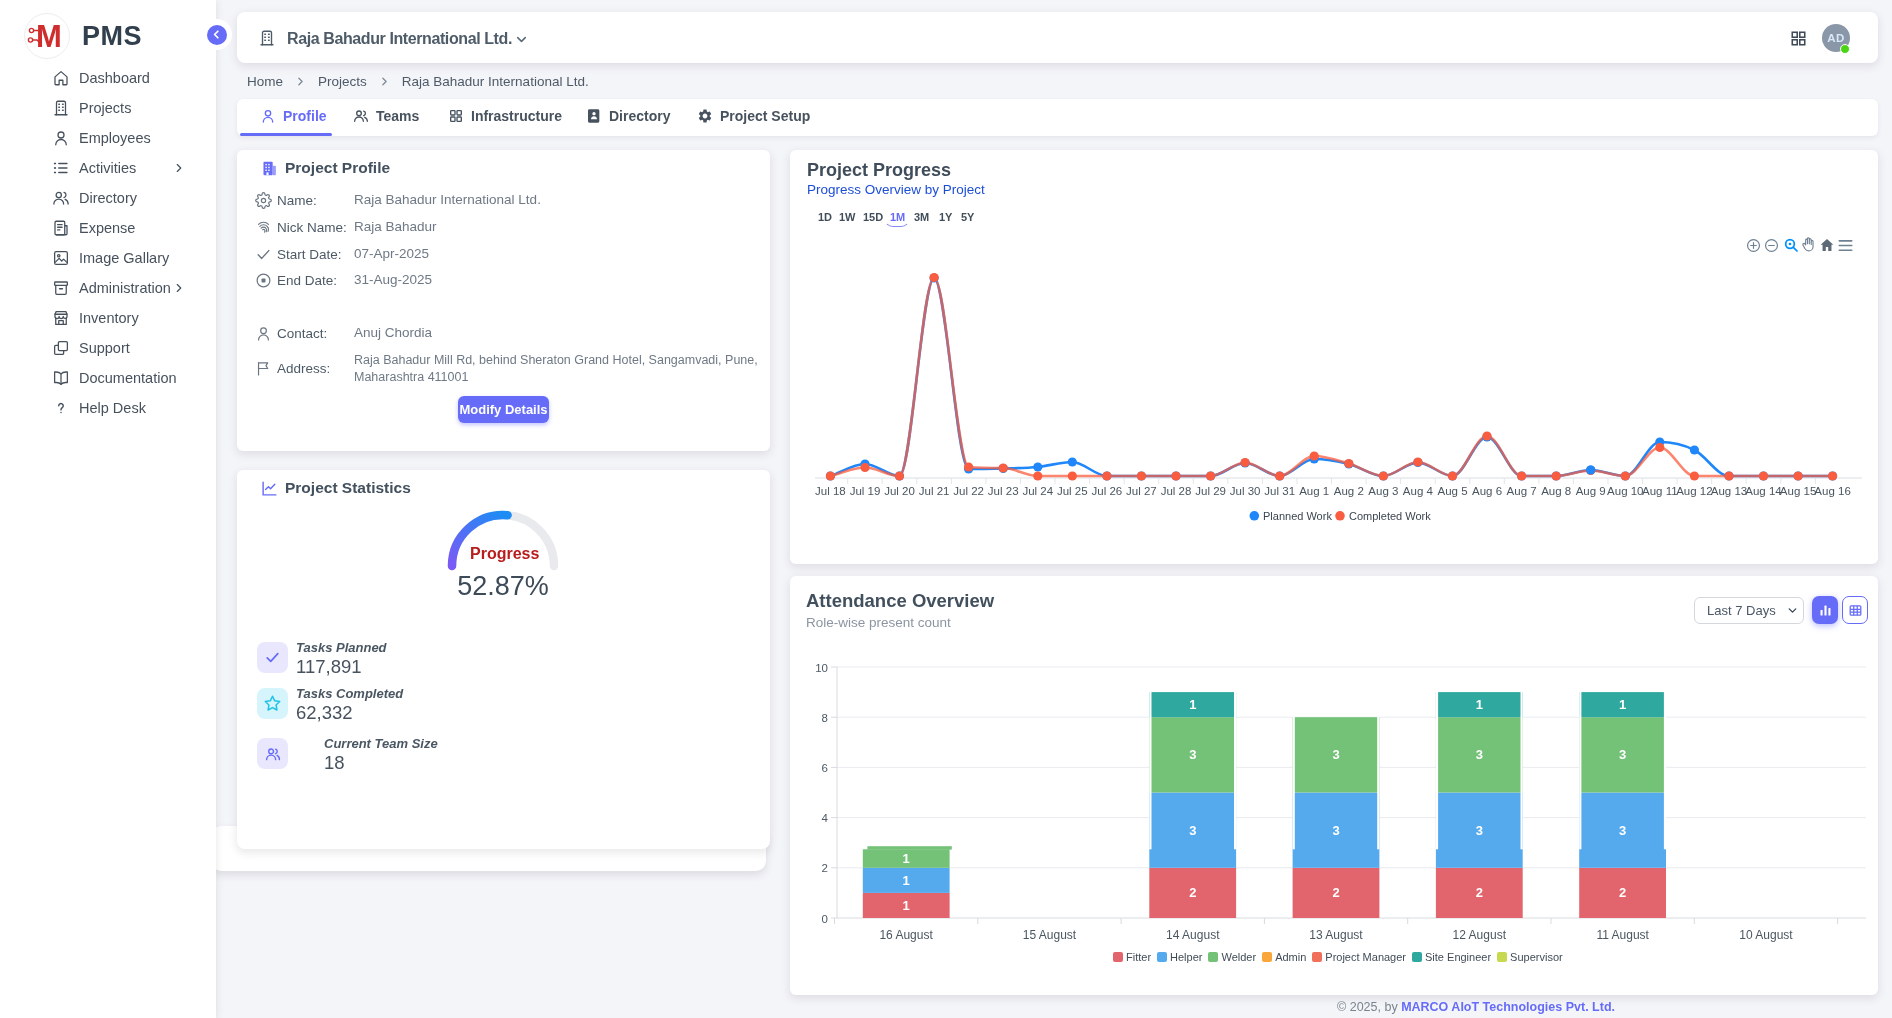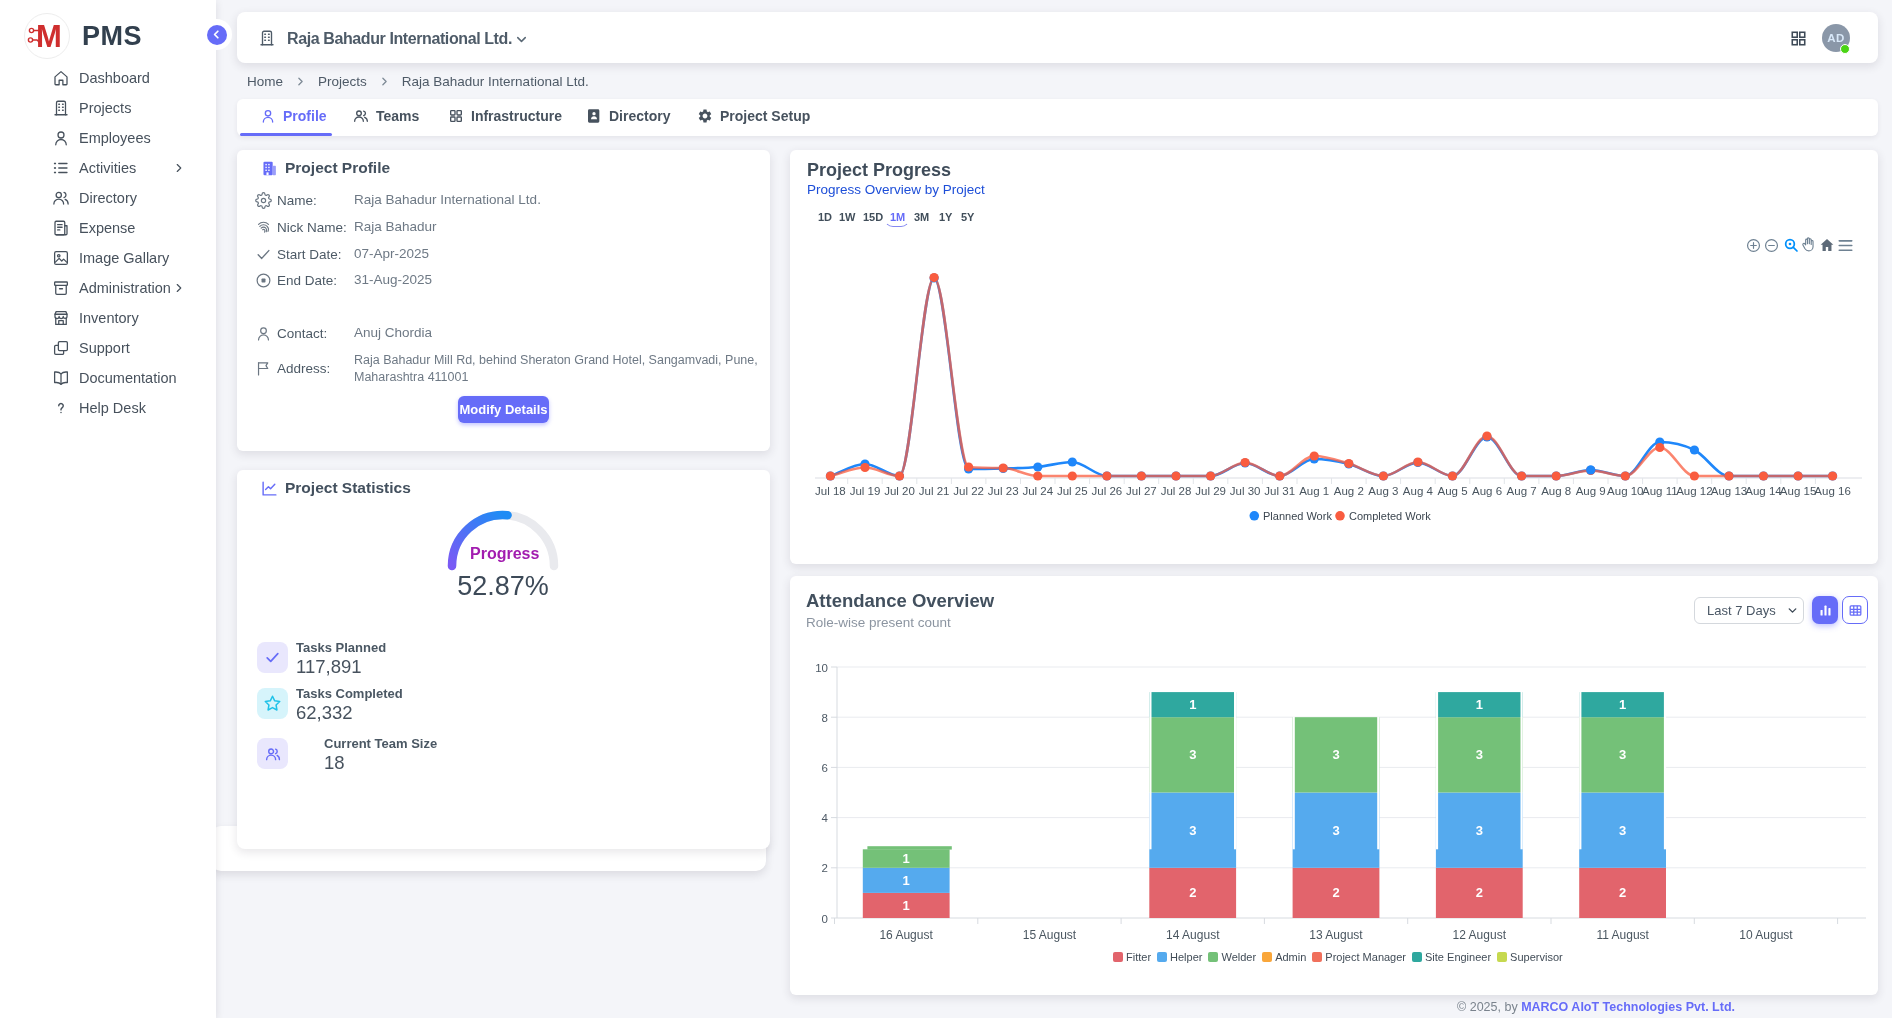--- a/index.html
+++ b/index.html
@@ -36,21 +36,21 @@
 .prow .ic{width:17px;height:17px;margin-right:5px;color:#6b7682;}
 .prow .lbl{color:#4d5a66;width:77px;}
 .prow .val{color:#6e7985;width:396px;line-height:16.5px;}
 #btn-modify{position:absolute;left:221px;top:246px;width:91px;height:27px;border-radius:6px;background:#666cf8;color:#fff;font-size:13px;font-weight:bold;display:flex;align-items:center;justify-content:center;box-shadow:0 2px 4px rgba(105,108,255,.4);}
 
 .statrow{position:absolute;left:253px;display:flex;}
 .statbox{width:31px;height:31px;border-radius:8px;display:flex;align-items:center;justify-content:center;}
 .statbox.purple{background:#e9e7fd;color:#666cf8;}
 .statbox.cyan{background:#d6f4fb;color:#1fc2e8;}
 .stattxt{margin-left:8px;margin-top:-2px;}
-.stattxt .l1{font-size:13px;font-weight:bold;color:#4a5763;margin-top:0px;}
+.stattxt .l1{font-size:13px;font-weight:bold;color:#4a5763;margin-top:0px;font-style:italic;}
 .stattxt .l2{font-size:18.5px;color:#47525e;margin-top:1px;}
 
 #pp-title{position:absolute;left:807px;top:160px;font-size:18px;font-weight:600;color:#3f4c5a;}
 #pp-sub{position:absolute;left:807px;top:182px;font-size:13.5px;color:#1d4ed8;}
 .range{position:absolute;top:211px;font-size:11px;font-weight:bold;color:#414e5a;}
 .range.active{color:#666cf8;}
 #range-ul{position:absolute;left:884px;top:208px;width:26px;height:19px;border:1.5px solid #8589f1;border-top:none;border-radius:0 0 9px 9px;border-left-color:transparent;border-right-color:transparent;}
 
 #at-title{position:absolute;left:806px;top:590px;font-size:18.5px;font-weight:600;color:#42505e;}
 #at-sub{position:absolute;left:806px;top:615px;font-size:13.5px;color:#8c95a1;}
@@ -292,21 +292,21 @@
 <div class="abs" style="left:211px;top:826px;width:555px;height:45px;background:#fff;border-radius:10px;box-shadow:0 4px 8px rgba(47,43,61,.12);"></div>
 
 <div class="card" id="statscard" style="left:237px;top:470px;width:533px;height:379px;border-radius:6px 6px 8px 8px;">
   <div class="card-head">
     <svg width="17" height="17" viewBox="0 0 24 24" fill="none" stroke="#666cf8" stroke-width="2" stroke-linecap="round" stroke-linejoin="round">
         <path d="M3 3v18h18"></path>
         <path d="M6.5 13.5l4-4 3 3 6-6.5"></path>
       </svg>
     Project Statistics
   </div>
-  <div style="position:absolute;left:233px;top:75px;font-size:16px;font-weight:bold;color:#a21caf;width:66px;text-align:left;">Progress</div>
+  <div style="position:absolute;left:233px;top:75px;font-size:16px;font-weight:bold;color:#b91c1c;width:66px;text-align:left;">Progress</div>
   <div style="position:absolute;left:186px;top:101px;font-size:27px;color:#3d4a58;width:160px;text-align:center;">52.87%</div>
   <div class="statrow" style="left:20px;top:172px;">
     <div class="statbox purple">
         <svg width="17" height="17" viewBox="0 0 24 24" fill="none" stroke="currentColor" stroke-width="2.4" stroke-linecap="round" stroke-linejoin="round">
           <path d="M4.5 12.5l5 5 10-11"></path>
         </svg>
       </div>
     <div class="stattxt">
         <div class="l1">Tasks Planned</div>
         <div class="l2">117,891</div>
@@ -367,21 +367,21 @@
     </svg>
   </div>
 <div id="at-btn2">
     <svg width="15" height="15" viewBox="0 0 24 24" fill="none" stroke="#666cf8" stroke-width="2">
       <rect x="3.5" y="4.5" width="17" height="15" rx="1.5"></rect>
       <path d="M3.5 10h17M3.5 14.5h17M9.2 4.5v15M14.8 4.5v15"></path>
     </svg>
   </div>
 
 <div id="footer">
-    <span style="position:absolute;left:1457px;">© 2025, by <span style="color:#666cf8;font-weight:bold;">MARCO AIoT Technologies Pvt. Ltd.</span></span>
+    <span style="position:absolute;left:1337px;">© 2025, by <span style="color:#666cf8;font-weight:bold;">MARCO AIoT Technologies Pvt. Ltd.</span></span>
   </div>
 
 <svg class="abs" style="left:1746px;top:238px" width="15" height="15" viewBox="0 0 24 24" fill="none" stroke="#6e8192" stroke-width="1.9" stroke-linecap="round">
     <circle cx="12" cy="12" r="9.5"></circle>
     <path d="M12 7.5v9M7.5 12h9"></path>
   </svg>
 <svg class="abs" style="left:1764px;top:238px" width="15" height="15" viewBox="0 0 24 24" fill="none" stroke="#6e8192" stroke-width="1.9" stroke-linecap="round">
     <circle cx="12" cy="12" r="9.5"></circle>
     <path d="M7.5 12h9"></path>
   </svg>

